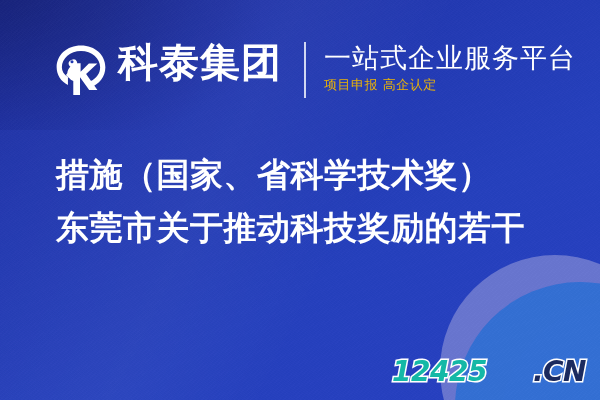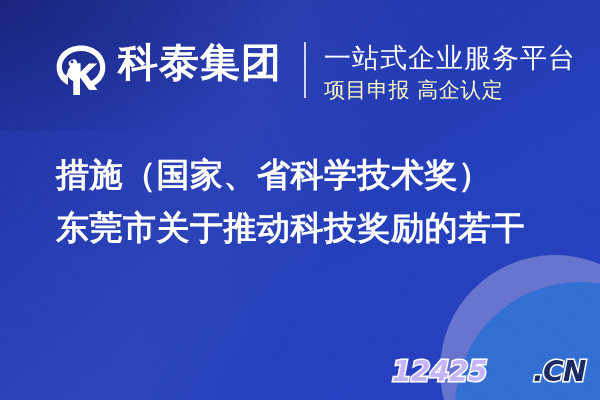--- a/index.html
+++ b/index.html
@@ -117,22 +117,22 @@
   }
   .slogan-main {
     color: #ffffff;
     font-size: 27px;
     line-height: 1.16;
     letter-spacing: 1px;
     white-space: nowrap;
     font-family: "DejaVu Sans", "Liberation Sans", sans-serif;
   }
   .slogan-sub {
-    color: #fef9c3;
-    font-size: 21px;
+    color: #eab308;
+    font-size: 13px;
     line-height: 1.4;
     letter-spacing: 0.5px;
     margin-top: 3px;
     white-space: nowrap;
     font-family: "DejaVu Serif", "Liberation Serif", serif;
   }
 
   
   .title {
     position: absolute;
@@ -155,21 +155,21 @@
     bottom: 14px;
     font-size: 28px;
     font-weight: bold;
     font-style: italic;
     letter-spacing: -0.5px;
     line-height: 1;
     font-family: "DejaVu Sans", "Liberation Sans", sans-serif;
     white-space: nowrap;
   }
   .wm-num {
-    color: #c4b5fd;
+    color: #14b8a6;
     -webkit-text-stroke: 3px #ffffff;
     paint-order: stroke fill;
   }
   .wm-tld {
     color: #1b2a5e;
     -webkit-text-stroke: 3px #ffffff;
     paint-order: stroke fill;
     padding-left: 46px;
   }
 </style>

